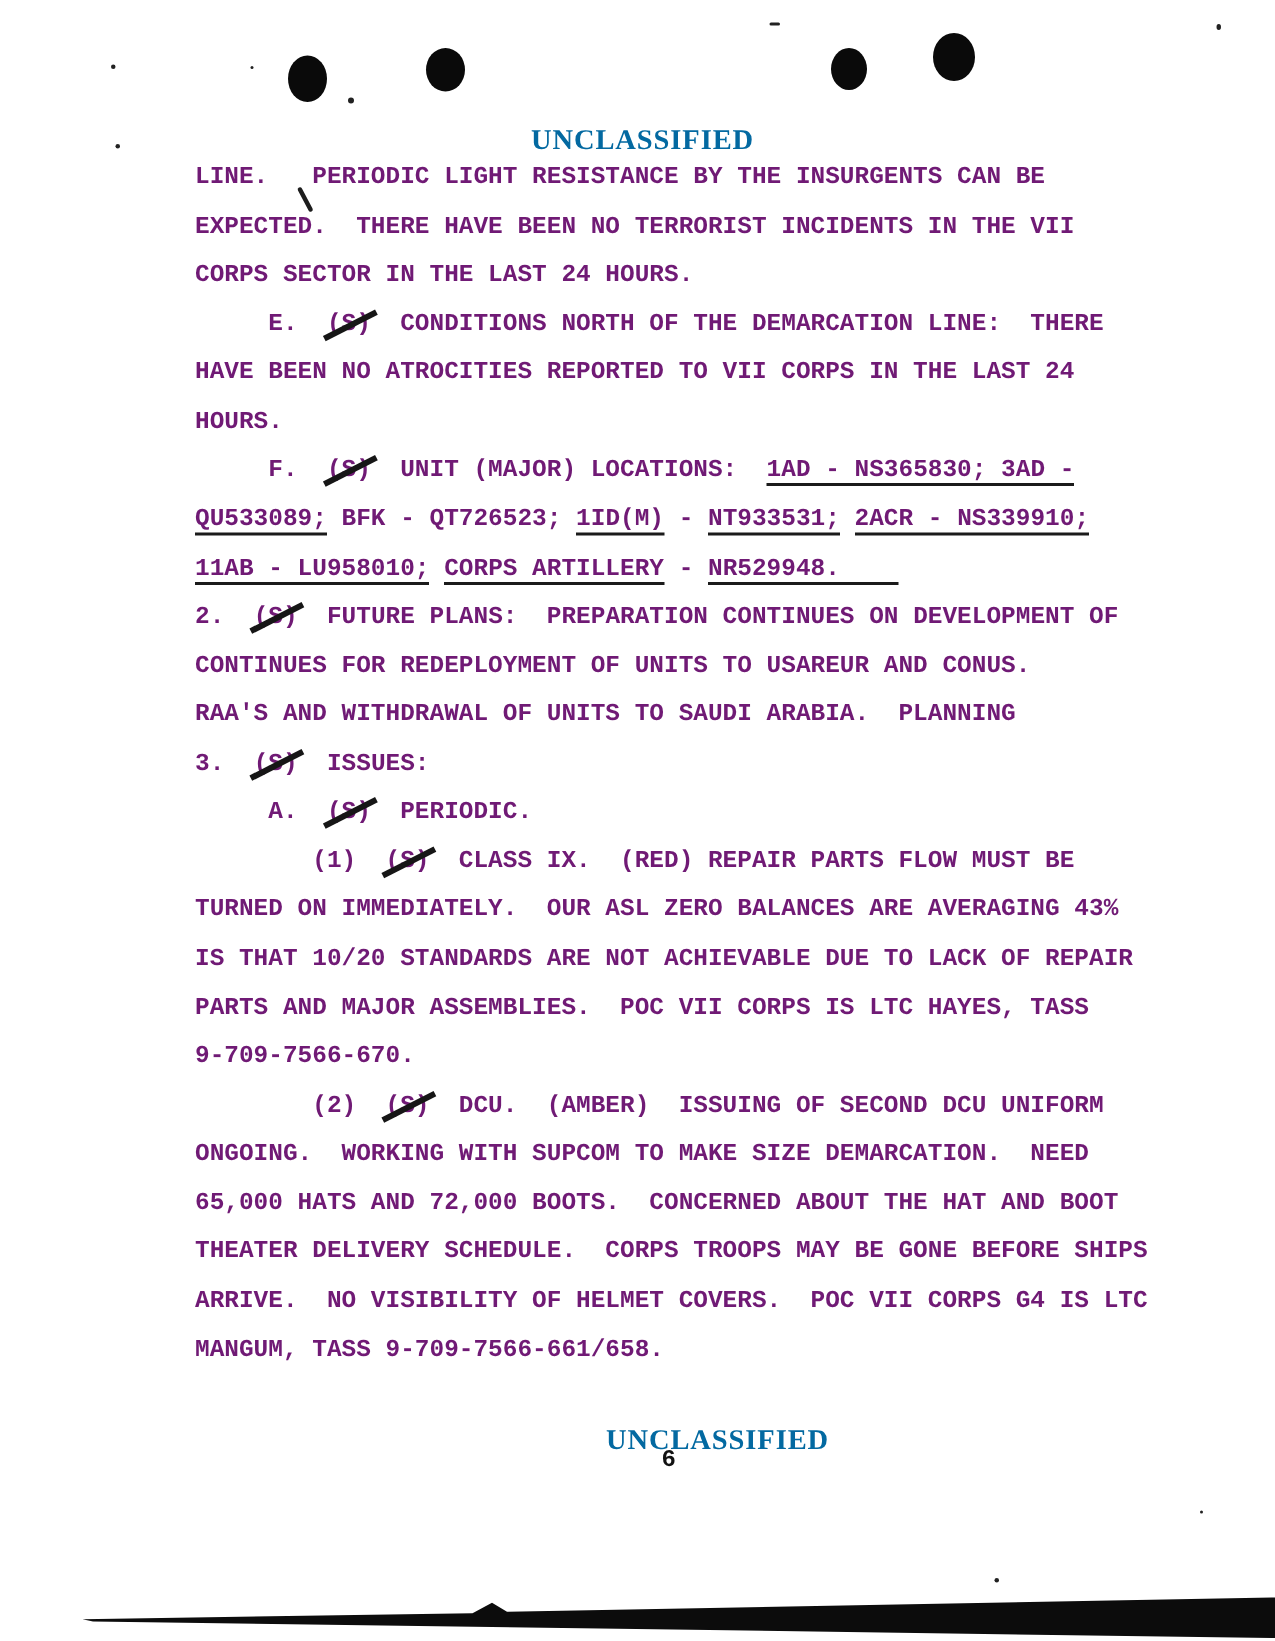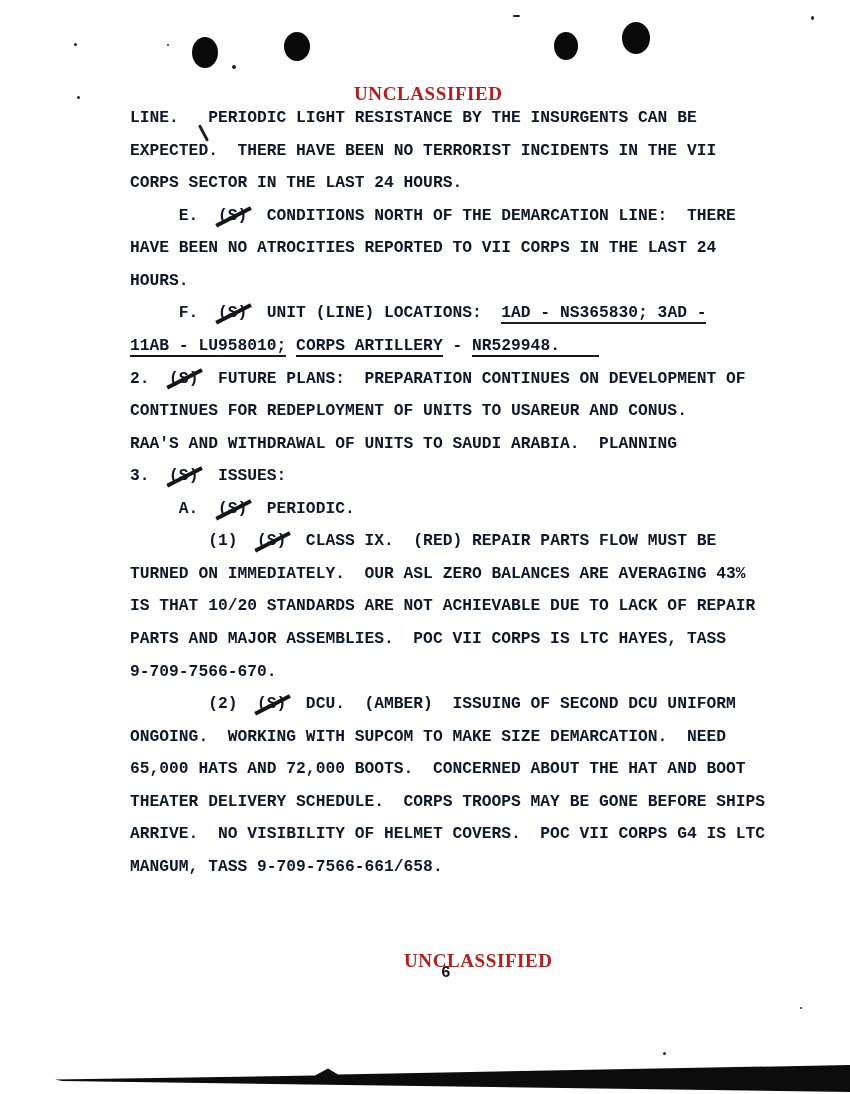--- a/index.html
+++ b/index.html
@@ -11,21 +11,21 @@
     overflow: hidden;
     margin: 0 auto;
   }
   
   .banner {
     position: absolute;
     font-family: "Liberation Serif", serif;
     font-weight: 700;
     font-size: 19px;
     letter-spacing: 0.6px;
-    color: #b91c1c;
+    color: #0369a1;
     white-space: nowrap;
   }
   .banner-top    { left: 354px; top: 83px; }
   .banner-bottom { left: 404px; top: 950px; }
   .page-number {
     position: absolute;
     left: 441px; top: 964px;
     font-family: "Liberation Mono", "DejaVu Sans Mono", monospace;
     font-weight: 700;
     font-size: 16px;
@@ -35,21 +35,21 @@
   .doc-body {
     position: absolute;
     left: 130px; top: 102px;
     width: 660px;
   }
   .doc-line {
     font-family: "Liberation Mono", "DejaVu Sans Mono", monospace;
     font-weight: 700;
     font-size: 16.3px;
     line-height: 32.56px;
-    color: #0f172a;
+    color: #701a75;
     white-space: pre;
   }
   .seg-plain { }
   .seg-underline { border-bottom: 2.4px solid #1b1b1b; margin-top: 10px; }
   .seg-struck { position: relative; display: inline-block; }
   .seg-struck::after {
     content: "";
     position: absolute;
     left: -14%; top: 46%;
     width: 132%; height: 3.6px;
@@ -96,21 +96,22 @@
 
   <div class="banner banner-top">UNCLASSIFIED</div>
 
   <div class="doc-body">
       <div class="doc-line"><span class="seg-plain">LINE.   PERIODIC LIGHT RESISTANCE BY THE INSURGENTS CAN BE</span></div>
       <div class="doc-line"><span class="seg-plain">EXPECTED.  THERE HAVE BEEN NO TERRORIST INCIDENTS IN THE VII</span></div>
       <div class="doc-line"><span class="seg-plain">CORPS SECTOR IN THE LAST 24 HOURS.</span></div>
       <div class="doc-line"><span class="seg-plain">     E.  </span><span class="seg-struck">(S)</span><span class="seg-plain">  CONDITIONS NORTH OF THE DEMARCATION LINE:  THERE</span></div>
       <div class="doc-line"><span class="seg-plain">HAVE BEEN NO ATROCITIES REPORTED TO VII CORPS IN THE LAST 24</span></div>
       <div class="doc-line"><span class="seg-plain">HOURS.</span></div>
-      <div class="doc-line"><span class="seg-plain">     F.  </span><span class="seg-struck">(S)</span><span class="seg-plain">  UNIT (LINE) LOCATIONS:  </span><span class="seg-underline">1AD - NS365830; 3AD -</span></div>
+      <div class="doc-line"><span class="seg-plain">     F.  </span><span class="seg-struck">(S)</span><span class="seg-plain">  UNIT (MAJOR) LOCATIONS:  </span><span class="seg-underline">1AD - NS365830; 3AD -</span></div>
+      <div class="doc-line"><span class="seg-underline">QU533089;</span><span class="seg-plain"> BFK - QT726523; </span><span class="seg-underline">1ID(M)</span><span class="seg-plain"> - </span><span class="seg-underline">NT933531;</span><span class="seg-plain"> </span><span class="seg-underline">2ACR - NS339910;</span></div>
       <div class="doc-line"><span class="seg-underline">11AB - LU958010;</span><span class="seg-plain"> </span><span class="seg-underline">CORPS ARTILLERY</span><span class="seg-plain"> - </span><span class="seg-underline">NR529948.    </span></div>
       <div class="doc-line"><span class="seg-plain">2.  </span><span class="seg-struck">(S)</span><span class="seg-plain">  FUTURE PLANS:  PREPARATION CONTINUES ON DEVELOPMENT OF</span></div>
       <div class="doc-line"><span class="seg-plain">CONTINUES FOR REDEPLOYMENT OF UNITS TO USAREUR AND CONUS.</span></div>
       <div class="doc-line"><span class="seg-plain">RAA'S AND WITHDRAWAL OF UNITS TO SAUDI ARABIA.  PLANNING</span></div>
       <div class="doc-line"><span class="seg-plain">3.  </span><span class="seg-struck">(S)</span><span class="seg-plain">  ISSUES:</span></div>
       <div class="doc-line"><span class="seg-plain">     A.  </span><span class="seg-struck">(S)</span><span class="seg-plain">  PERIODIC.</span></div>
       <div class="doc-line"><span class="seg-plain">        (1)  </span><span class="seg-struck">(S)</span><span class="seg-plain">  CLASS IX.  (RED) REPAIR PARTS FLOW MUST BE</span></div>
       <div class="doc-line"><span class="seg-plain">TURNED ON IMMEDIATELY.  OUR ASL ZERO BALANCES ARE AVERAGING 43%</span></div>
       <div class="doc-line"><span class="seg-plain">IS THAT 10/20 STANDARDS ARE NOT ACHIEVABLE DUE TO LACK OF REPAIR</span></div>
       <div class="doc-line"><span class="seg-plain">PARTS AND MAJOR ASSEMBLIES.  POC VII CORPS IS LTC HAYES, TASS</span></div>

